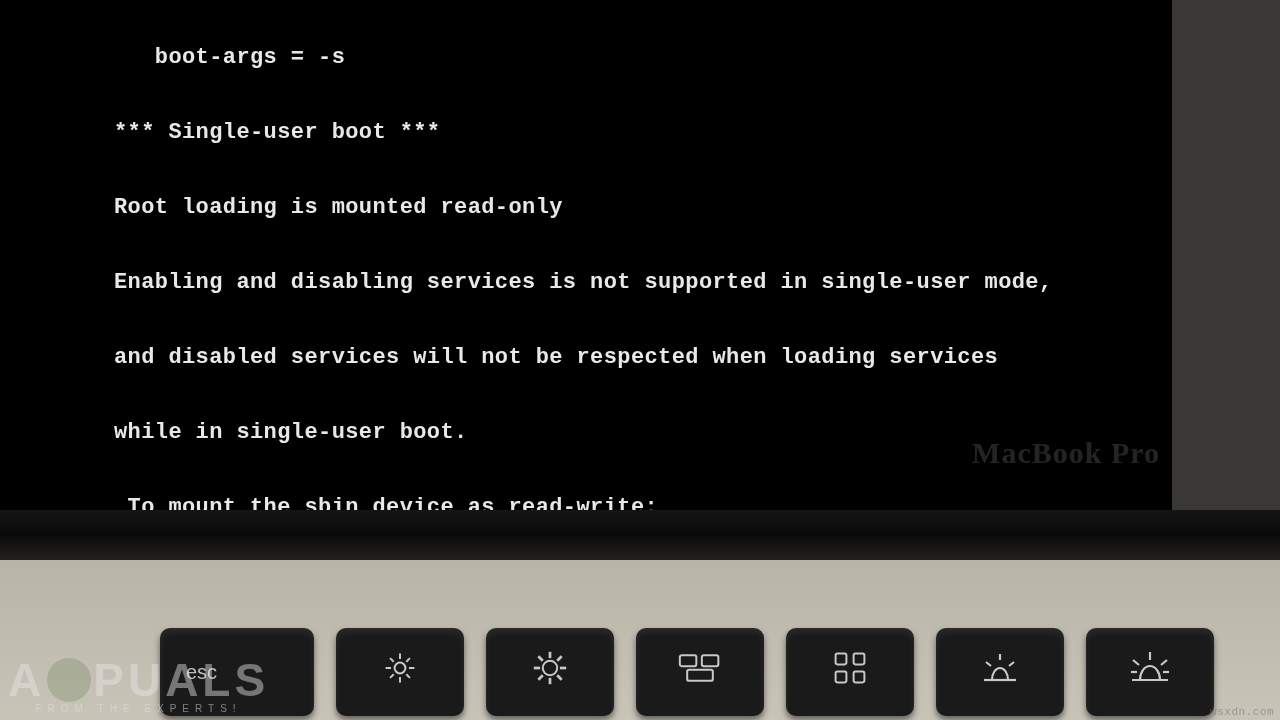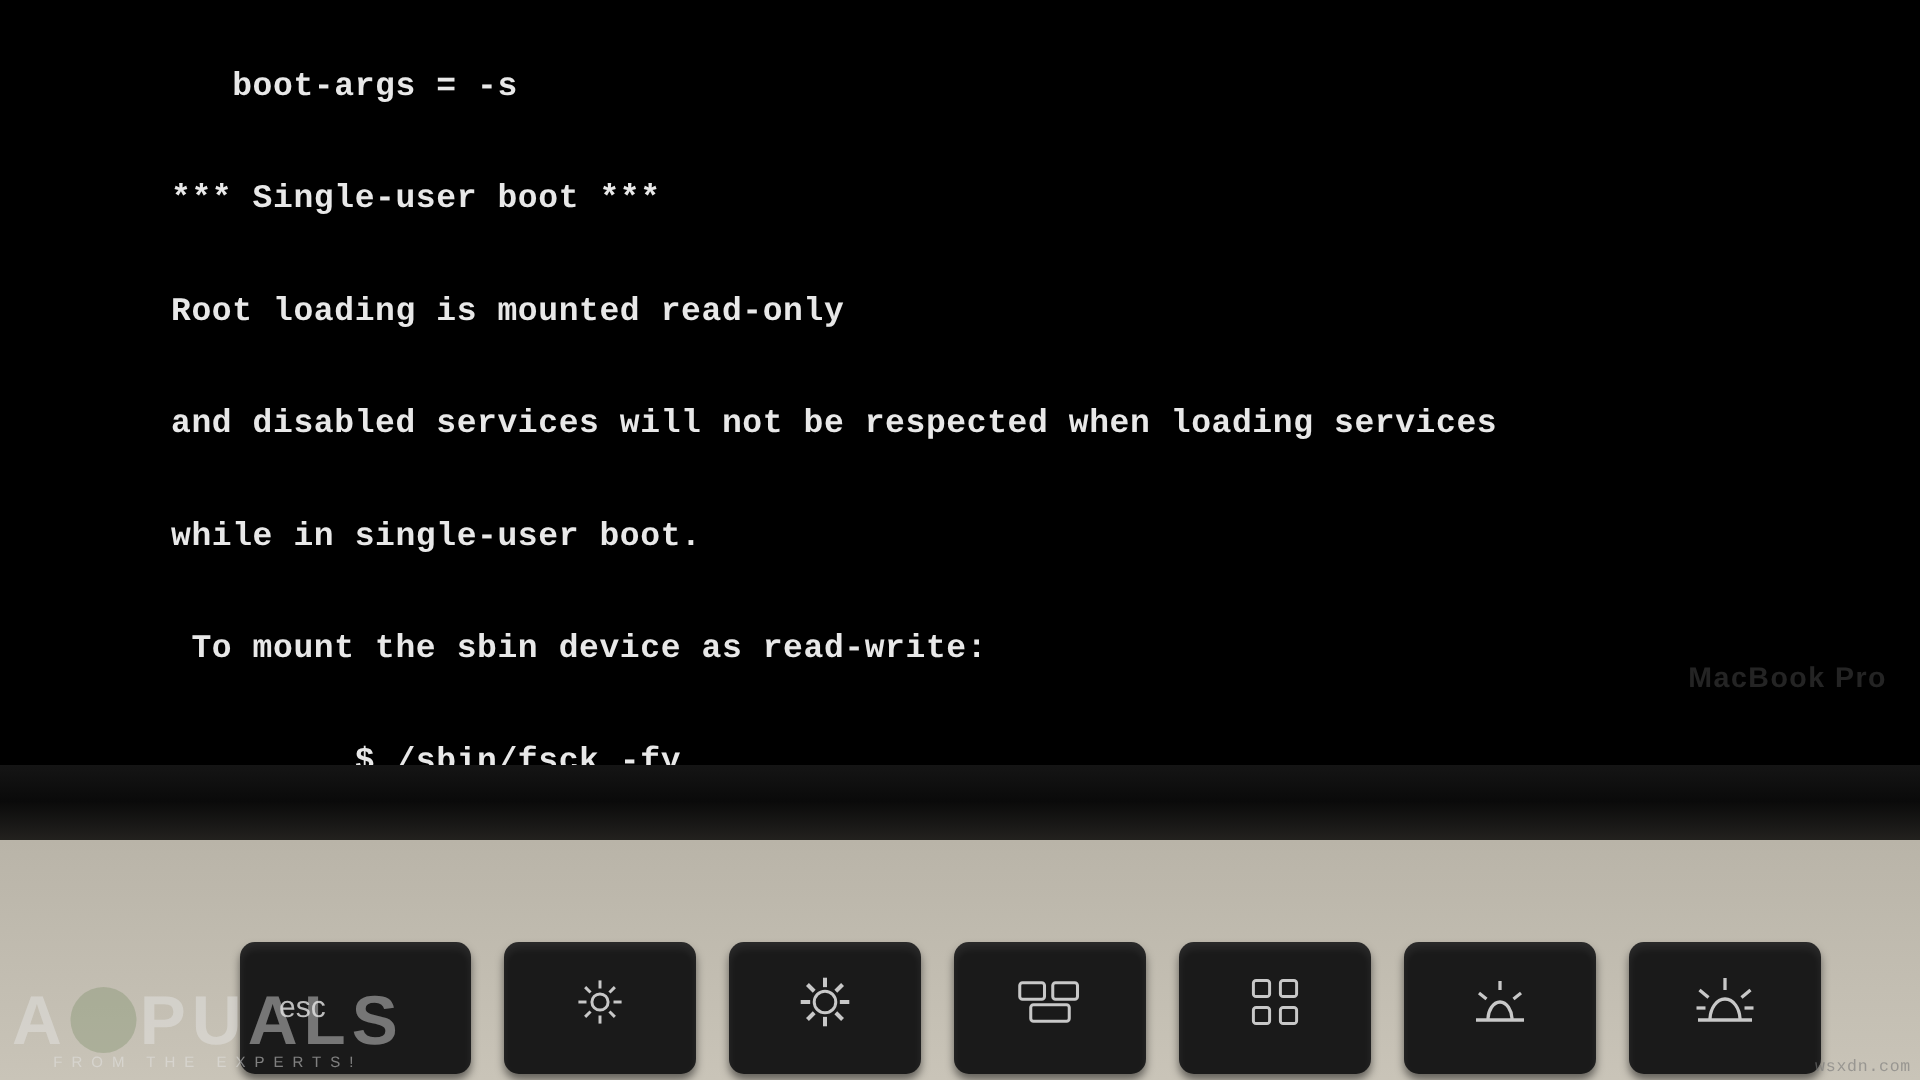--- a/index.html
+++ b/index.html
@@ -14,21 +14,21 @@
   .scene {
     position: relative;
     width: 1280px;
     height: 720px;
   }
   
   .screen {
     position: absolute;
     left: 0;
     top: 0;
-    width: 1280px;
+    width: 1172px;
     height: 510px;
     background: #000;
     color: #e8e8e8;
     font-size: 22px;
     line-height: 25px;
     font-weight: 600;
     letter-spacing: 0.4px;
     padding: 0;
     box-sizing: border-box;
     white-space: pre;
@@ -36,25 +36,25 @@
   .terminal {
     position: absolute;
     left: 114px;
     top: -5px;
     right: 0;
     white-space: pre;
   }
   .line { white-space: pre; }
   .macbook-label {
     position: absolute;
-    right: 22px;
+    right: 12px;
     top: 440px;
     color: rgba(200,200,200,0.18);
-    font-family: Liberation Sans, sans-serif;
-    font-size: 19px;
+    font-family: Liberation Serif, serif;
+    font-size: 30px;
     letter-spacing: 1px;
   }
   
   .bezel {
     position: absolute;
     left: 0;
     top: 510px;
     width: 1280px;
     height: 60px;
     background: linear-gradient(#151515, #0a0a0a 40%, #2c2a26);
@@ -131,20 +131,21 @@
 </head>
 <body>
 
 <div class="scene">
 
   <div class="screen">
     <div class="terminal">
       <div class="line">   boot-args = -s</div>
       <div class="line">*** Single-user boot ***</div>
       <div class="line">Root loading is mounted read-only</div>
+      <div class="line">Enabling and disabling services is not supported in single-user mode,</div>
       <div class="line">and disabled services will not be respected when loading services</div>
       <div class="line">while in single-user boot.</div>
       <div class="line"> To mount the sbin device as read-write:</div>
       <div class="line">         $ /sbin/fsck -fy</div>
       <div class="line">         $ /sbin/mount -uw /</div>
       
       
       
       
       

